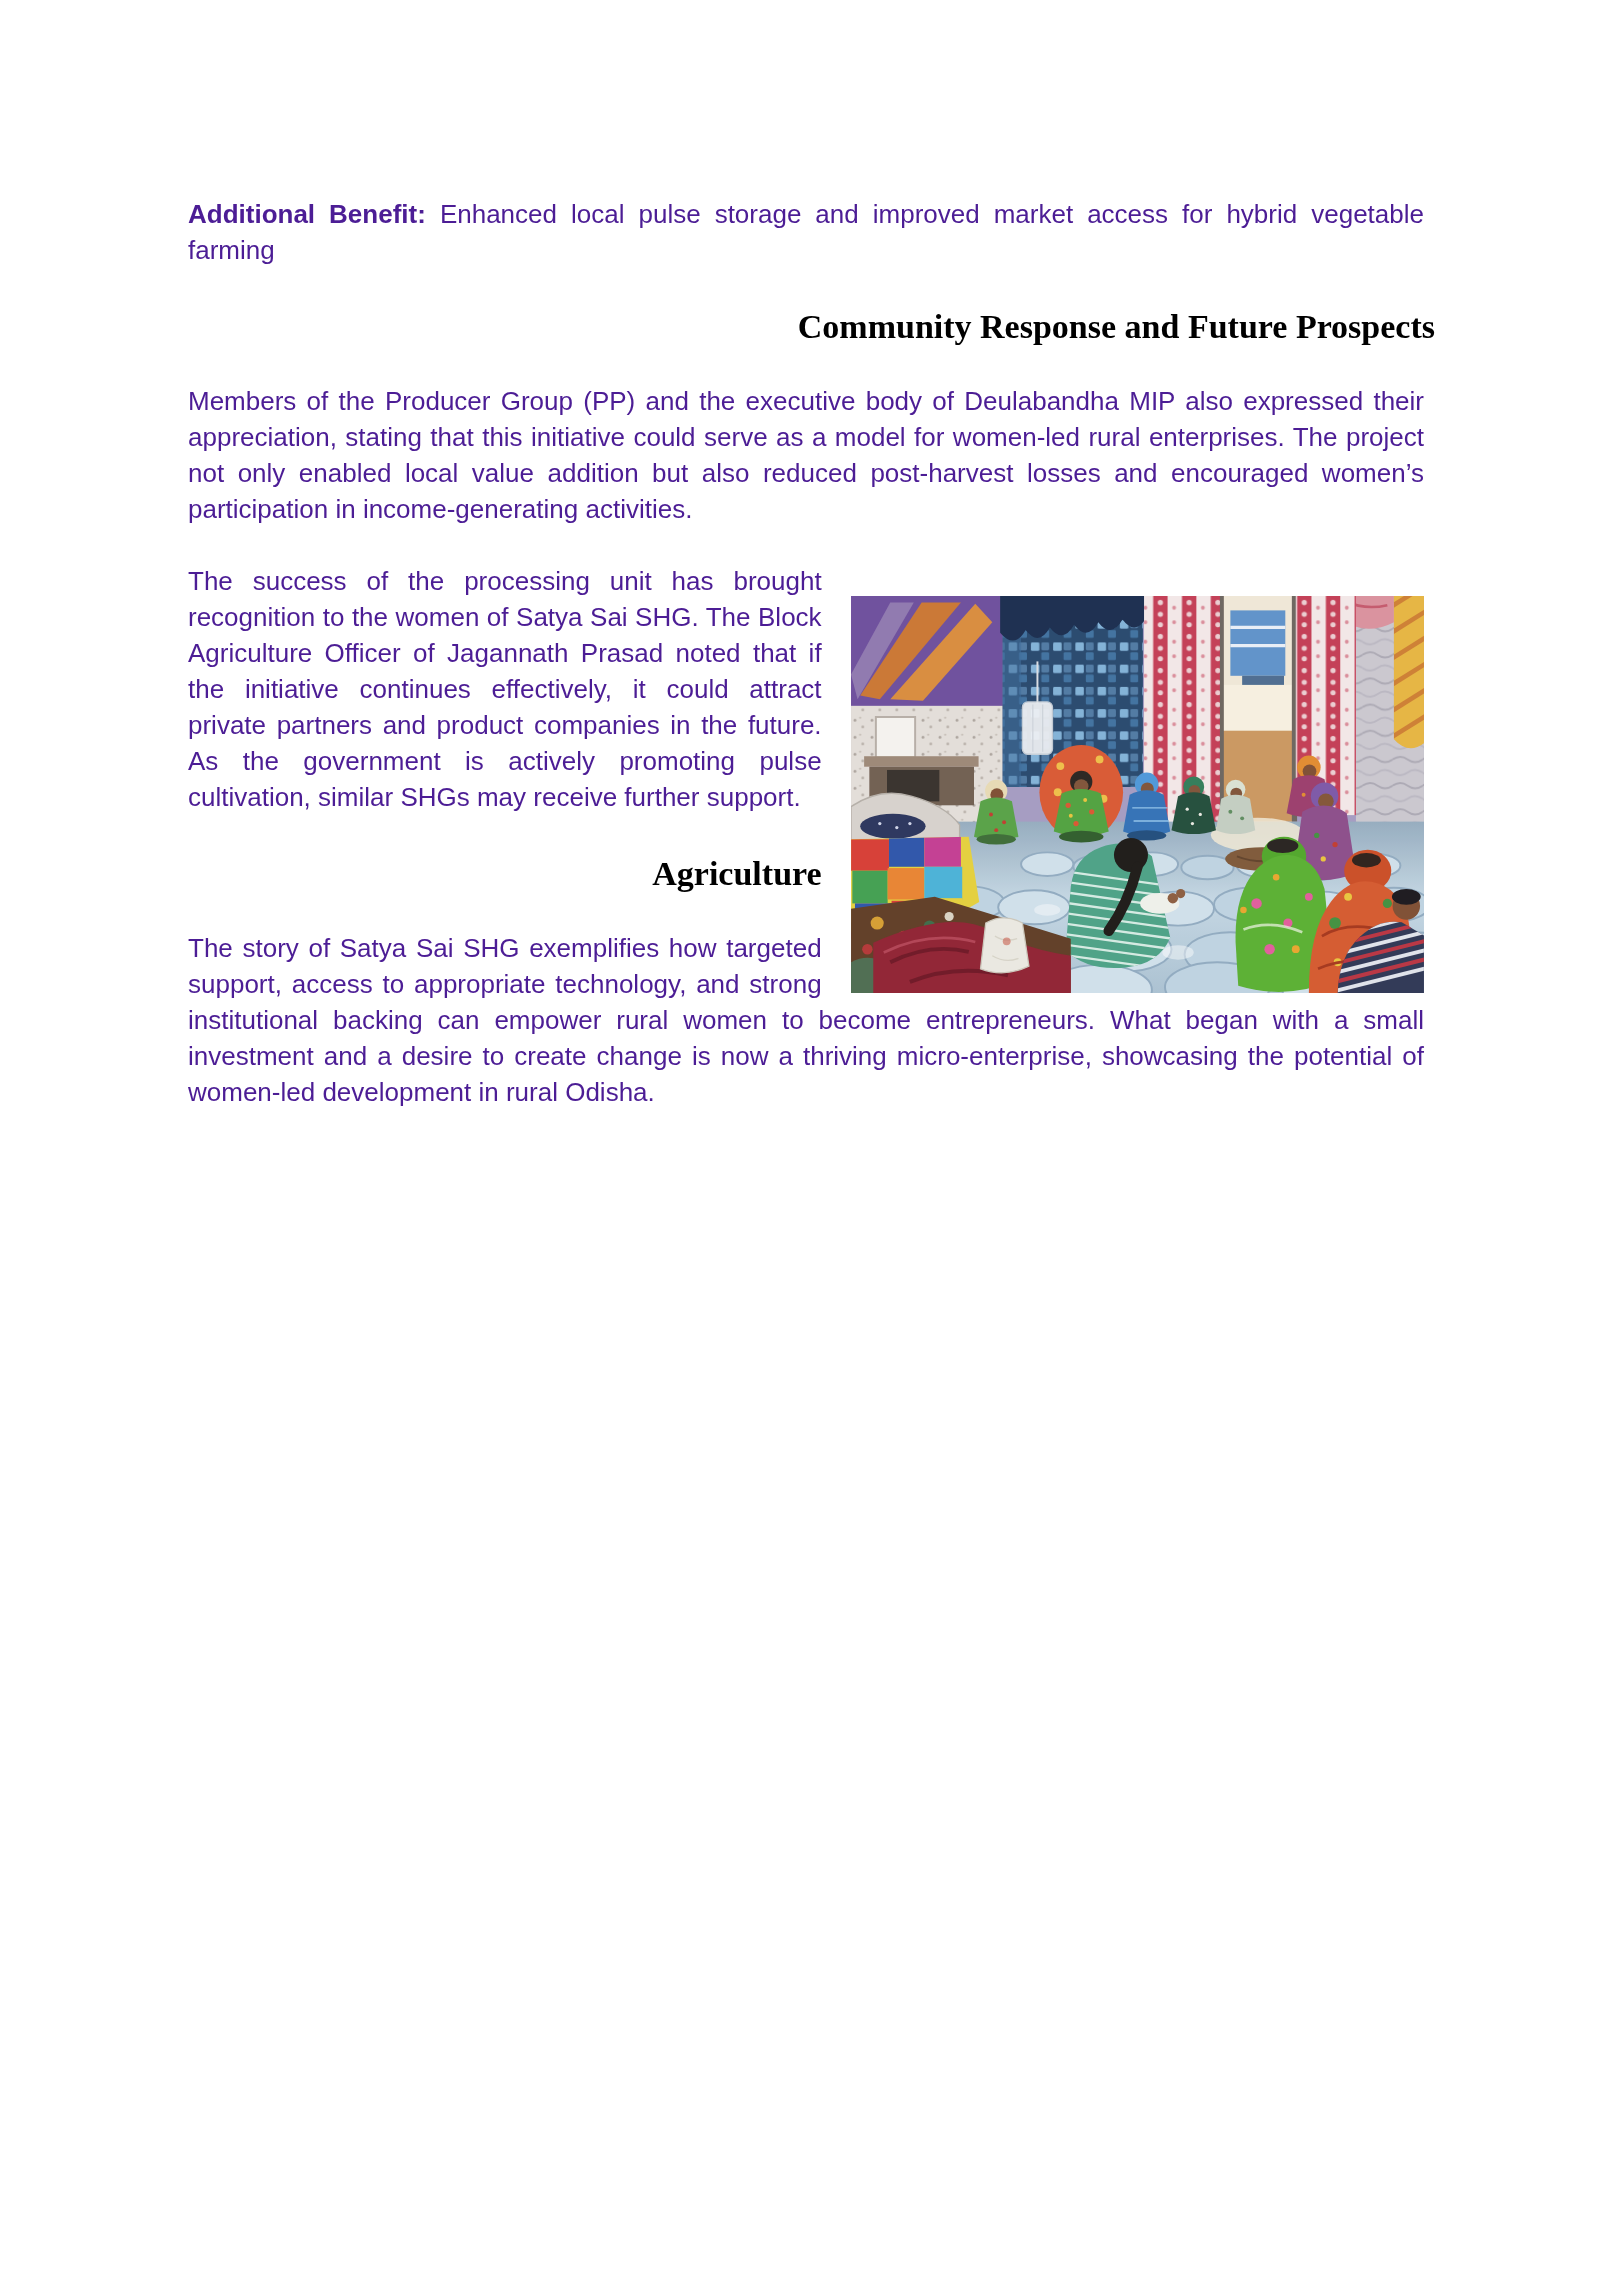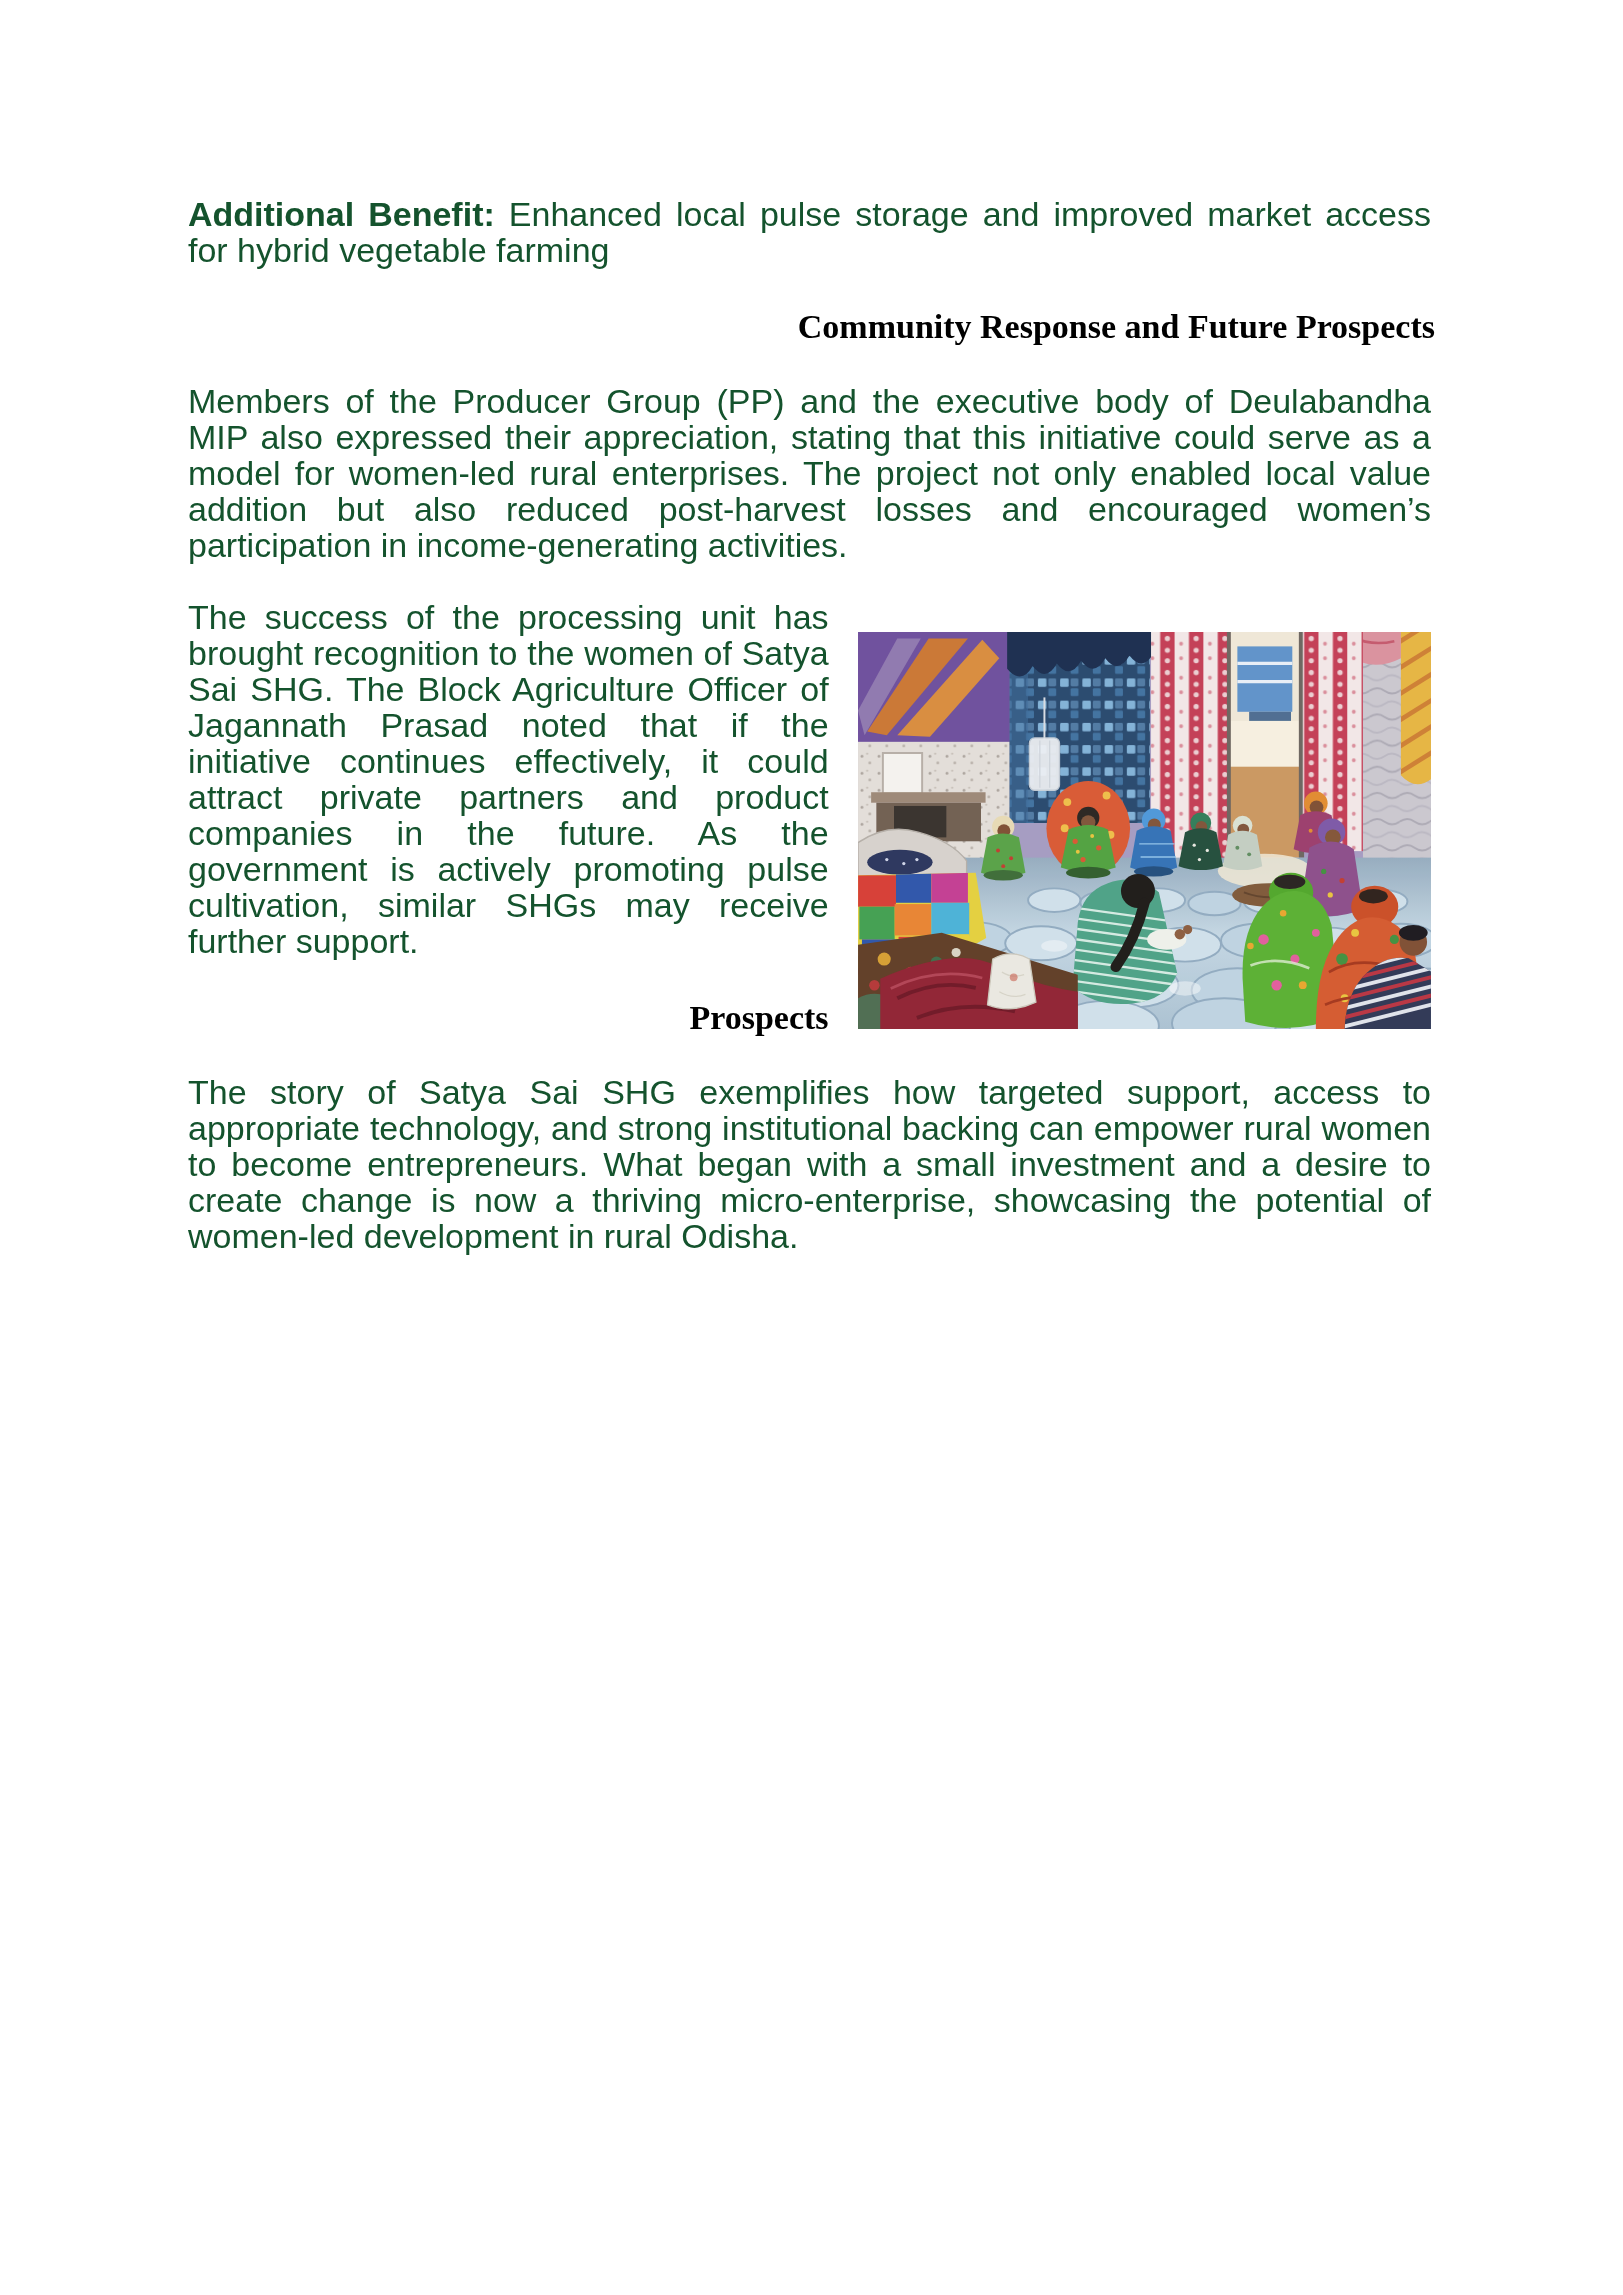--- a/index.html
+++ b/index.html
@@ -10,25 +10,25 @@
     overflow:hidden;
     font-family:"Liberation Sans", sans-serif;
   }
   .content {
     position:absolute;
     left:188px; top:196px;
     width:1247px;
     color:#000000;
   }
   .body-para {
-    margin:0 4px 36px 0;
-    font-size:34px;
+    margin:0 11px 36px 0;
+    font-size:26px;
     line-height:36px;
     text-align:justify;
-    color:#14532d;
+    color:#4c1d95;
   }
   .body-para b { font-weight:bold; }
   .doc-heading {
     margin:0 0 33px 0;
     font-family:"Liberation Serif", serif;
     font-weight:bold;
     font-size:34px;
     line-height:46px;
     color:#000000;
     text-align:right;
@@ -364,19 +364,19 @@
             <path d="M740,576 L884,540" stroke="#dfe2ea"></path>
                 <path d="M740,590 L884,554" stroke="#b8303e"></path>
             <path d="M740,604 L884,568" stroke="#dfe2ea"></path>
           </g>
         </g>
 
         <rect x="0" y="0" width="876" height="607" fill="#ffffff" opacity="0.04"></rect>
       </svg>
     </span><span>The success of the processing unit has brought recognition to the women of Satya Sai SHG. The Block Agriculture Officer of Jagannath Prasad noted that if the initiative continues effectively, it could attract private partners and product companies in the future. As the government is actively promoting pulse cultivation, similar SHGs may receive further support.</span></p>
 
-    <h2 class="doc-heading">Prospects</h2>
+    <h2 class="doc-heading">Agriculture</h2>
 
     <p class="body-para"><span>The story of Satya Sai SHG exemplifies how targeted support, access to appropriate technology, and strong institutional backing can empower rural women to become entrepreneurs. What began with a small investment and a desire to create change is now a thriving micro-enterprise, showcasing the potential of women-led development in rural Odisha.</span></p>
 
   </div>
 </div>
 
 
 </body></html>

